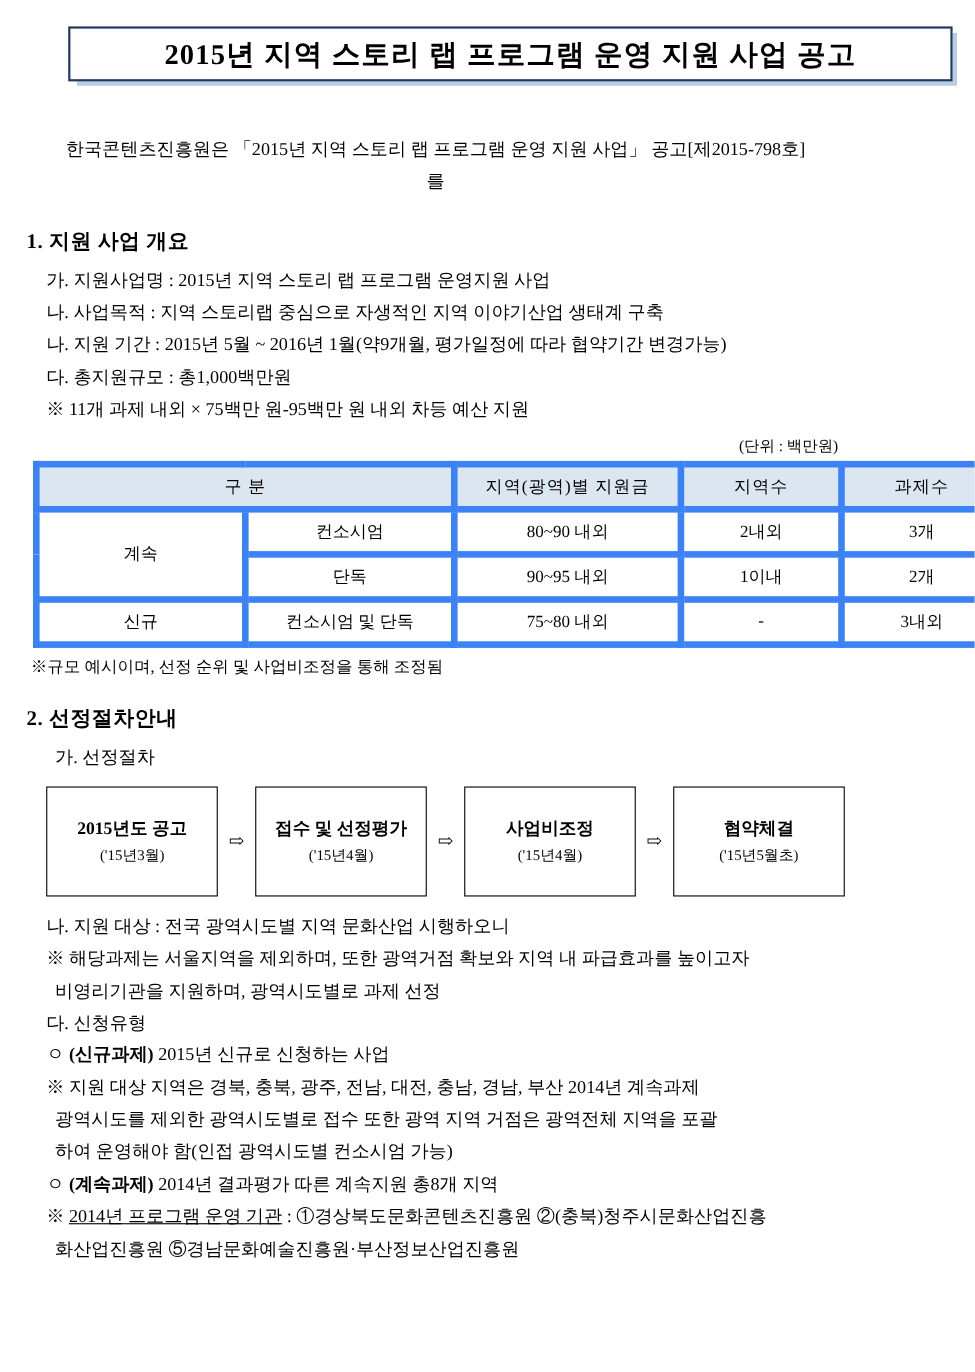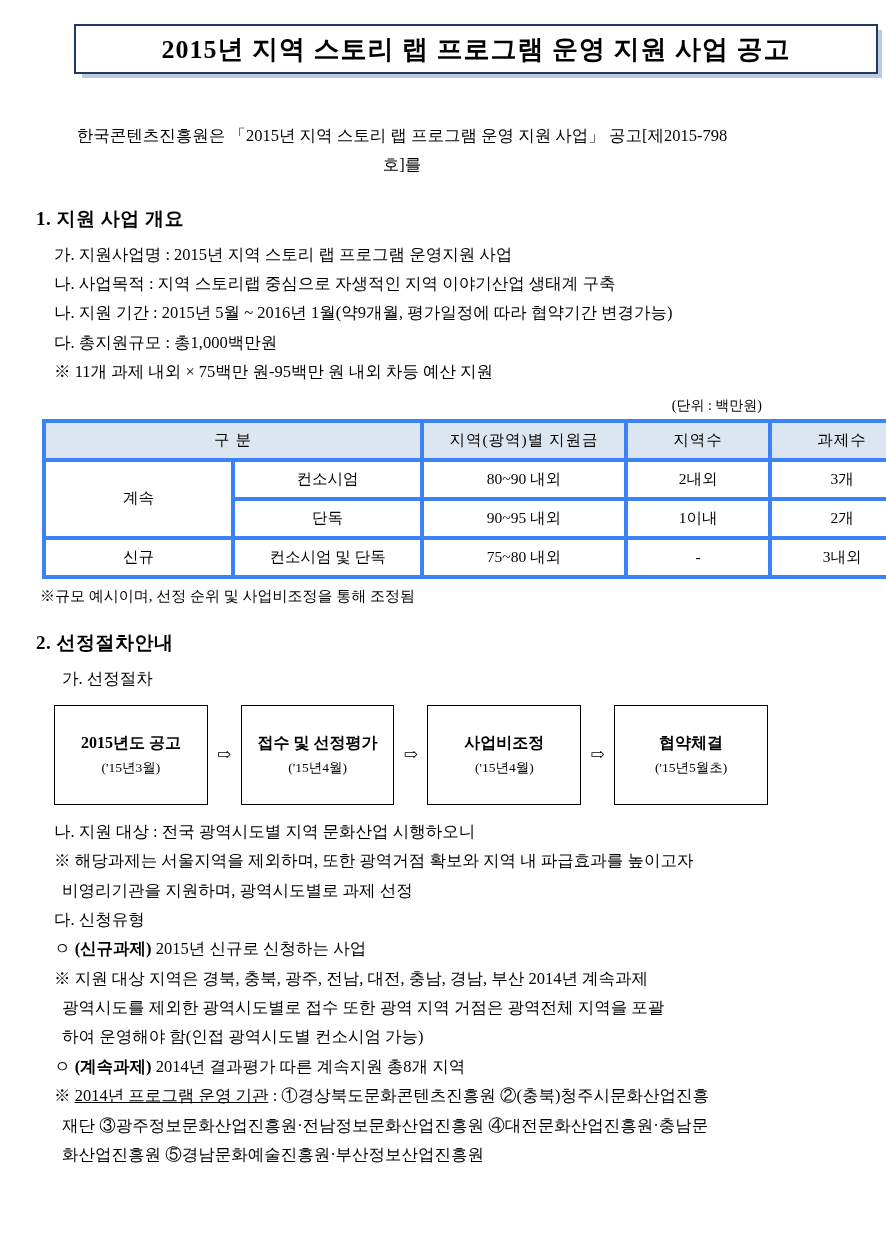--- a/index.html
+++ b/index.html
@@ -11,21 +11,21 @@
     width: 886px;
     min-height: 1247px;
     font-family: "Liberation Serif", "DejaVu Serif", serif;
     color: #000000;
     position: relative;
   }
   .page {
     width: 796px;
     min-height: 1247px;
     box-sizing: border-box;
-    padding: 18px 28px 10px 36px;
+    padding: 18px 28px 10px 24px;
     position: relative;
   }
 
   
   .title-wrap {
     position: relative;
     margin: 4px 0 0 0;
     height: 56px;
   }
   .title-shadow {
@@ -95,21 +95,21 @@
   }
 
   
   table.grant {
     width: 840px;
     margin: 2px 0 0 6px;
     border-collapse: collapse;
     table-layout: fixed;
   }
   table.grant th, table.grant td {
-    border: 4px solid #3b82f6;
+    border: 6px solid #3b82f6;
     font-size: 15.5px;
     text-align: center;
     padding: 7px 2px;
     font-weight: normal;
   }
   table.grant thead th {
     background: #dce6f1;
     font-weight: normal;
     letter-spacing: 1px;
   }
@@ -268,16 +268,15 @@
   <div class="line">
     <span>ㅇ</span>
     <span class="bold">(계속과제)</span>
     <span>2014년 결과평가 따른 계속지원 총8개 지역</span>
   </div>
 
   <div class="line">
     <span>※</span>
     <span class="u-line">2014년 프로그램 운영 기관</span><span> : ①경상북도문화콘텐츠진흥원 ②(충북)청주시문화산업진흥</span>
   </div>
-  <div class="line ind2">재단 ③광주정보문화산업진흥원·전남정보문화산업진흥원 ④대전문화산업진흥원·충남문</div>
   <div class="line ind2">화산업진흥원 ⑤경남문화예술진흥원·부산정보산업진흥원</div>
 
 </div>
 
 </body></html>

